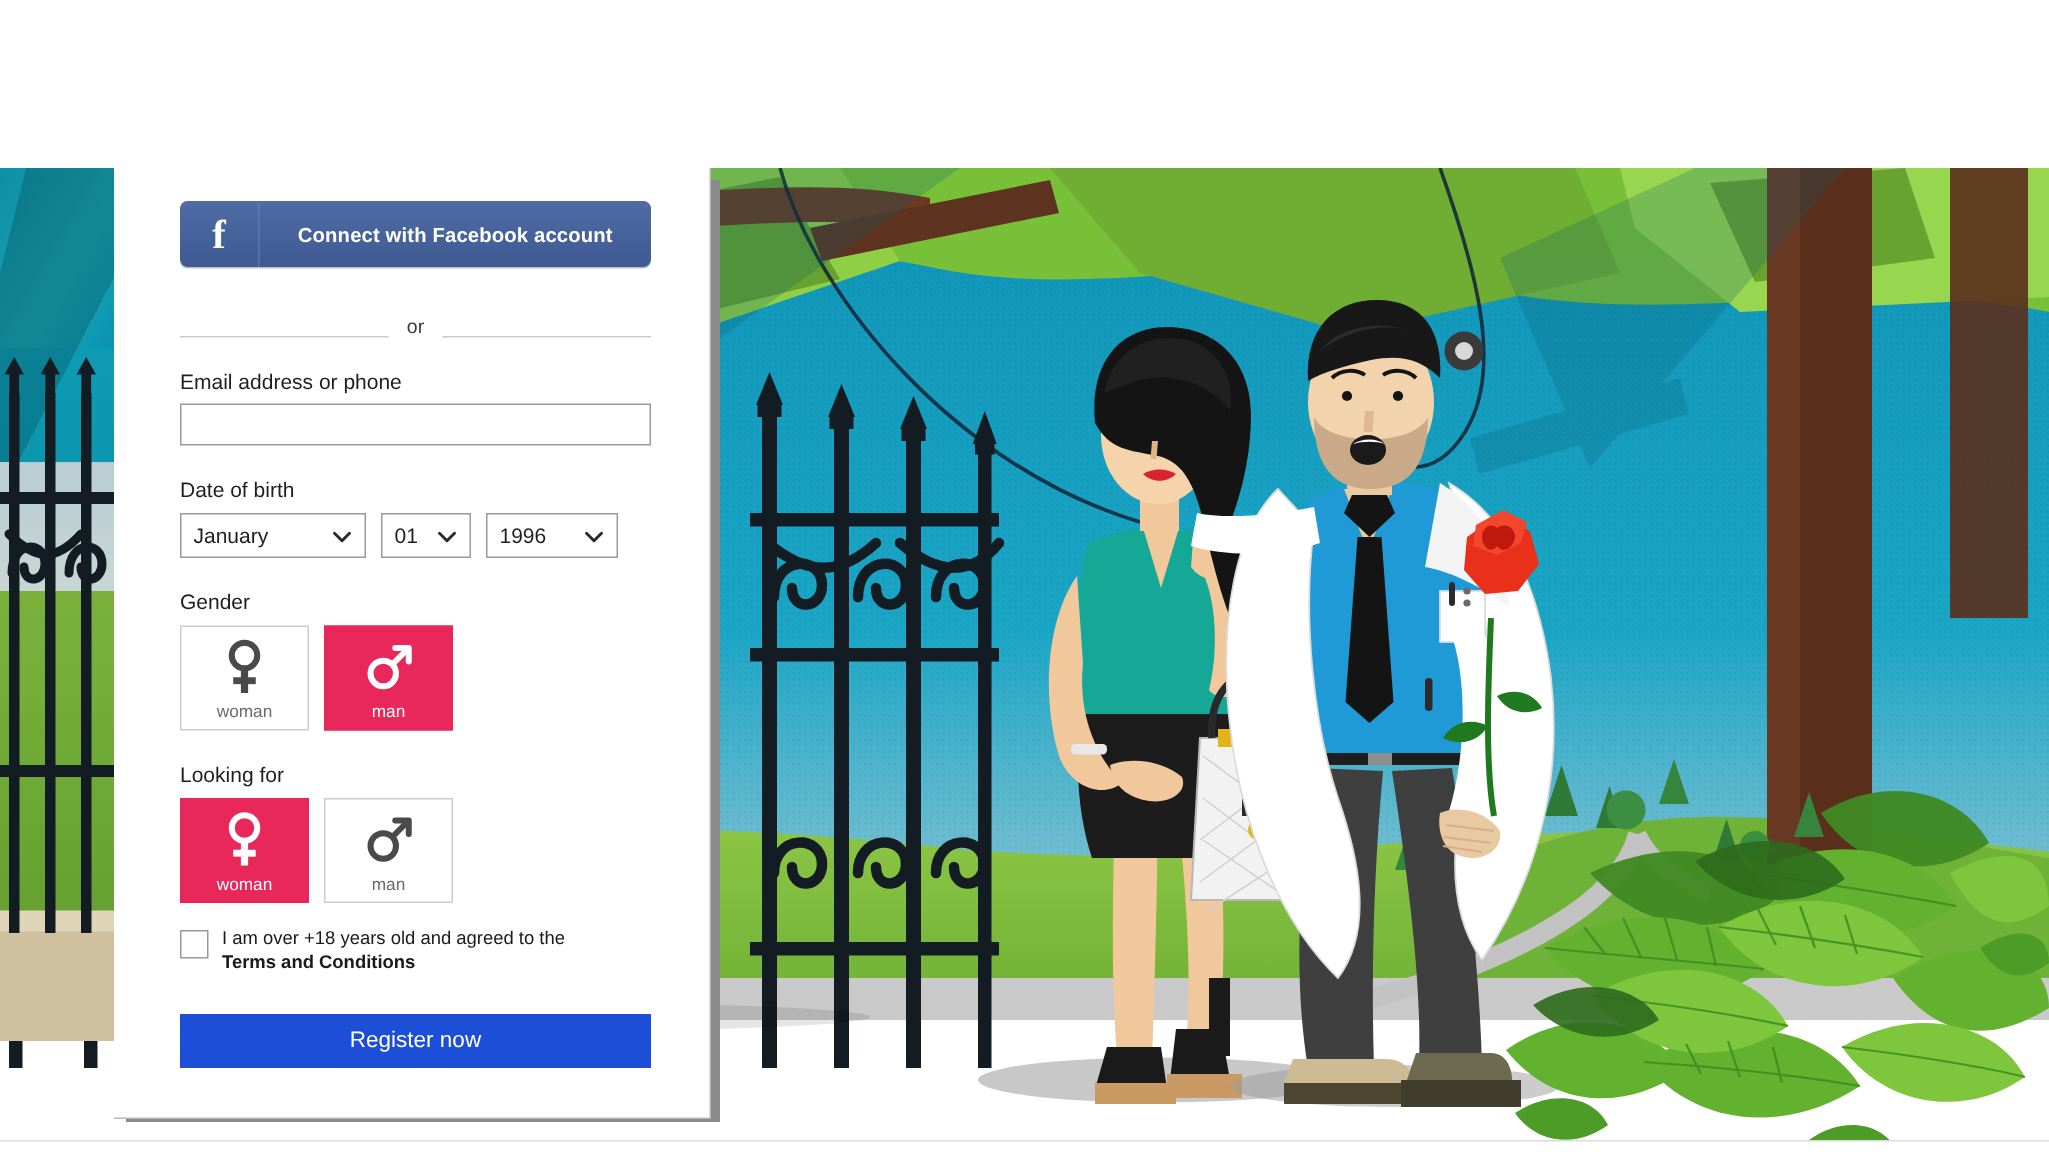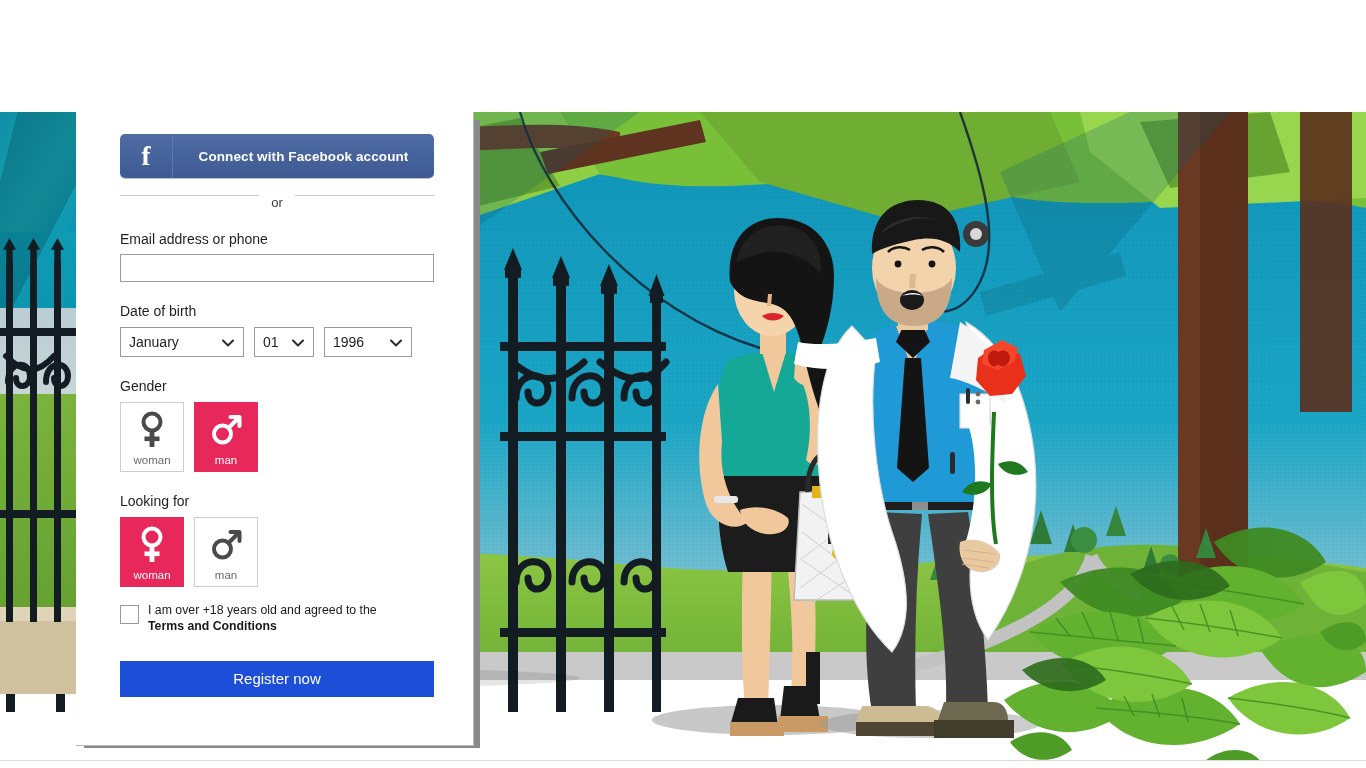--- a/index.html
+++ b/index.html
@@ -79,21 +79,21 @@
     background: linear-gradient(180deg,#4f6ca5 0%,#3f5a92 100%);
     border-radius: 5px; cursor:pointer;
     box-shadow: 0 1px 0 rgba(0,0,0,0.25);
   }
   #fb-icon-wrap { width: 53px; height:44px; display:flex; align-items:center; justify-content:center;
                   border-right: 1px solid #5c79ae; }
   #fb-icon { color:#ffffff; font-size:27px; font-weight:700; font-family:"Liberation Serif", serif; line-height:1; }
   #fb-label { flex:1; text-align:center; color:#ffffff; font-size:13.5px; font-weight:700; letter-spacing:0.1px; }
 
   
-  #or-row { display:flex; align-items:flex-start; margin-top: 17px; }
+  #or-row { display:flex; align-items:flex-end; margin-top: 32px; }
   #or-row .line { flex:1; height:1px; background:#c9c9c9; }
   #or-row .or-text { padding: 0 12px; font-size: 13px; color:#3a3a3a; }
 
   .field-label { margin-top: 21px; font-size:14px; color:#1f1f1f; }
   #email-input {
     margin-top: 7px; width: 314px; height: 28px;
     border: 1px solid #9a9a9a; background:#ffffff;
     font-family:"Liberation Sans", sans-serif; font-size:14px;
     padding: 0 6px; outline:none; color:#1f1f1f;
   }
@@ -106,21 +106,21 @@
   }
   .sel .sel-val { font-size:14px; color:#1f1f1f; padding-left:8px; }
   .sel .chev { position:absolute; right:8px; top:8px; }
   #sel-month { width: 124px; }
   #sel-day   { width: 60px; }
   #sel-year  { width: 88px; }
 
   
   .tile-row { display:flex; gap: 10px; margin-top: 8px; }
   .tile {
-    width: 64px; height: 70px; position:relative; cursor:pointer;
+    width: 86px; height: 70px; position:relative; cursor:pointer;
     display:flex; flex-direction:column; align-items:center; justify-content:flex-start;
   }
   .tile.off { background:#ffffff; border:1px solid #cdcdcd; }
   .tile.on  { background:#e8275a; border:1px solid #e8275a; }
   .tile .glyph { margin-top:7px; height:40px; display:flex; align-items:center; justify-content:center; }
   .tile .cap { position:absolute; bottom:5px; font-size:11.5px; }
   .tile.off .cap { color:#6a6a6a; }
   .tile.on  .cap { color:#ffffff; }
 
   

